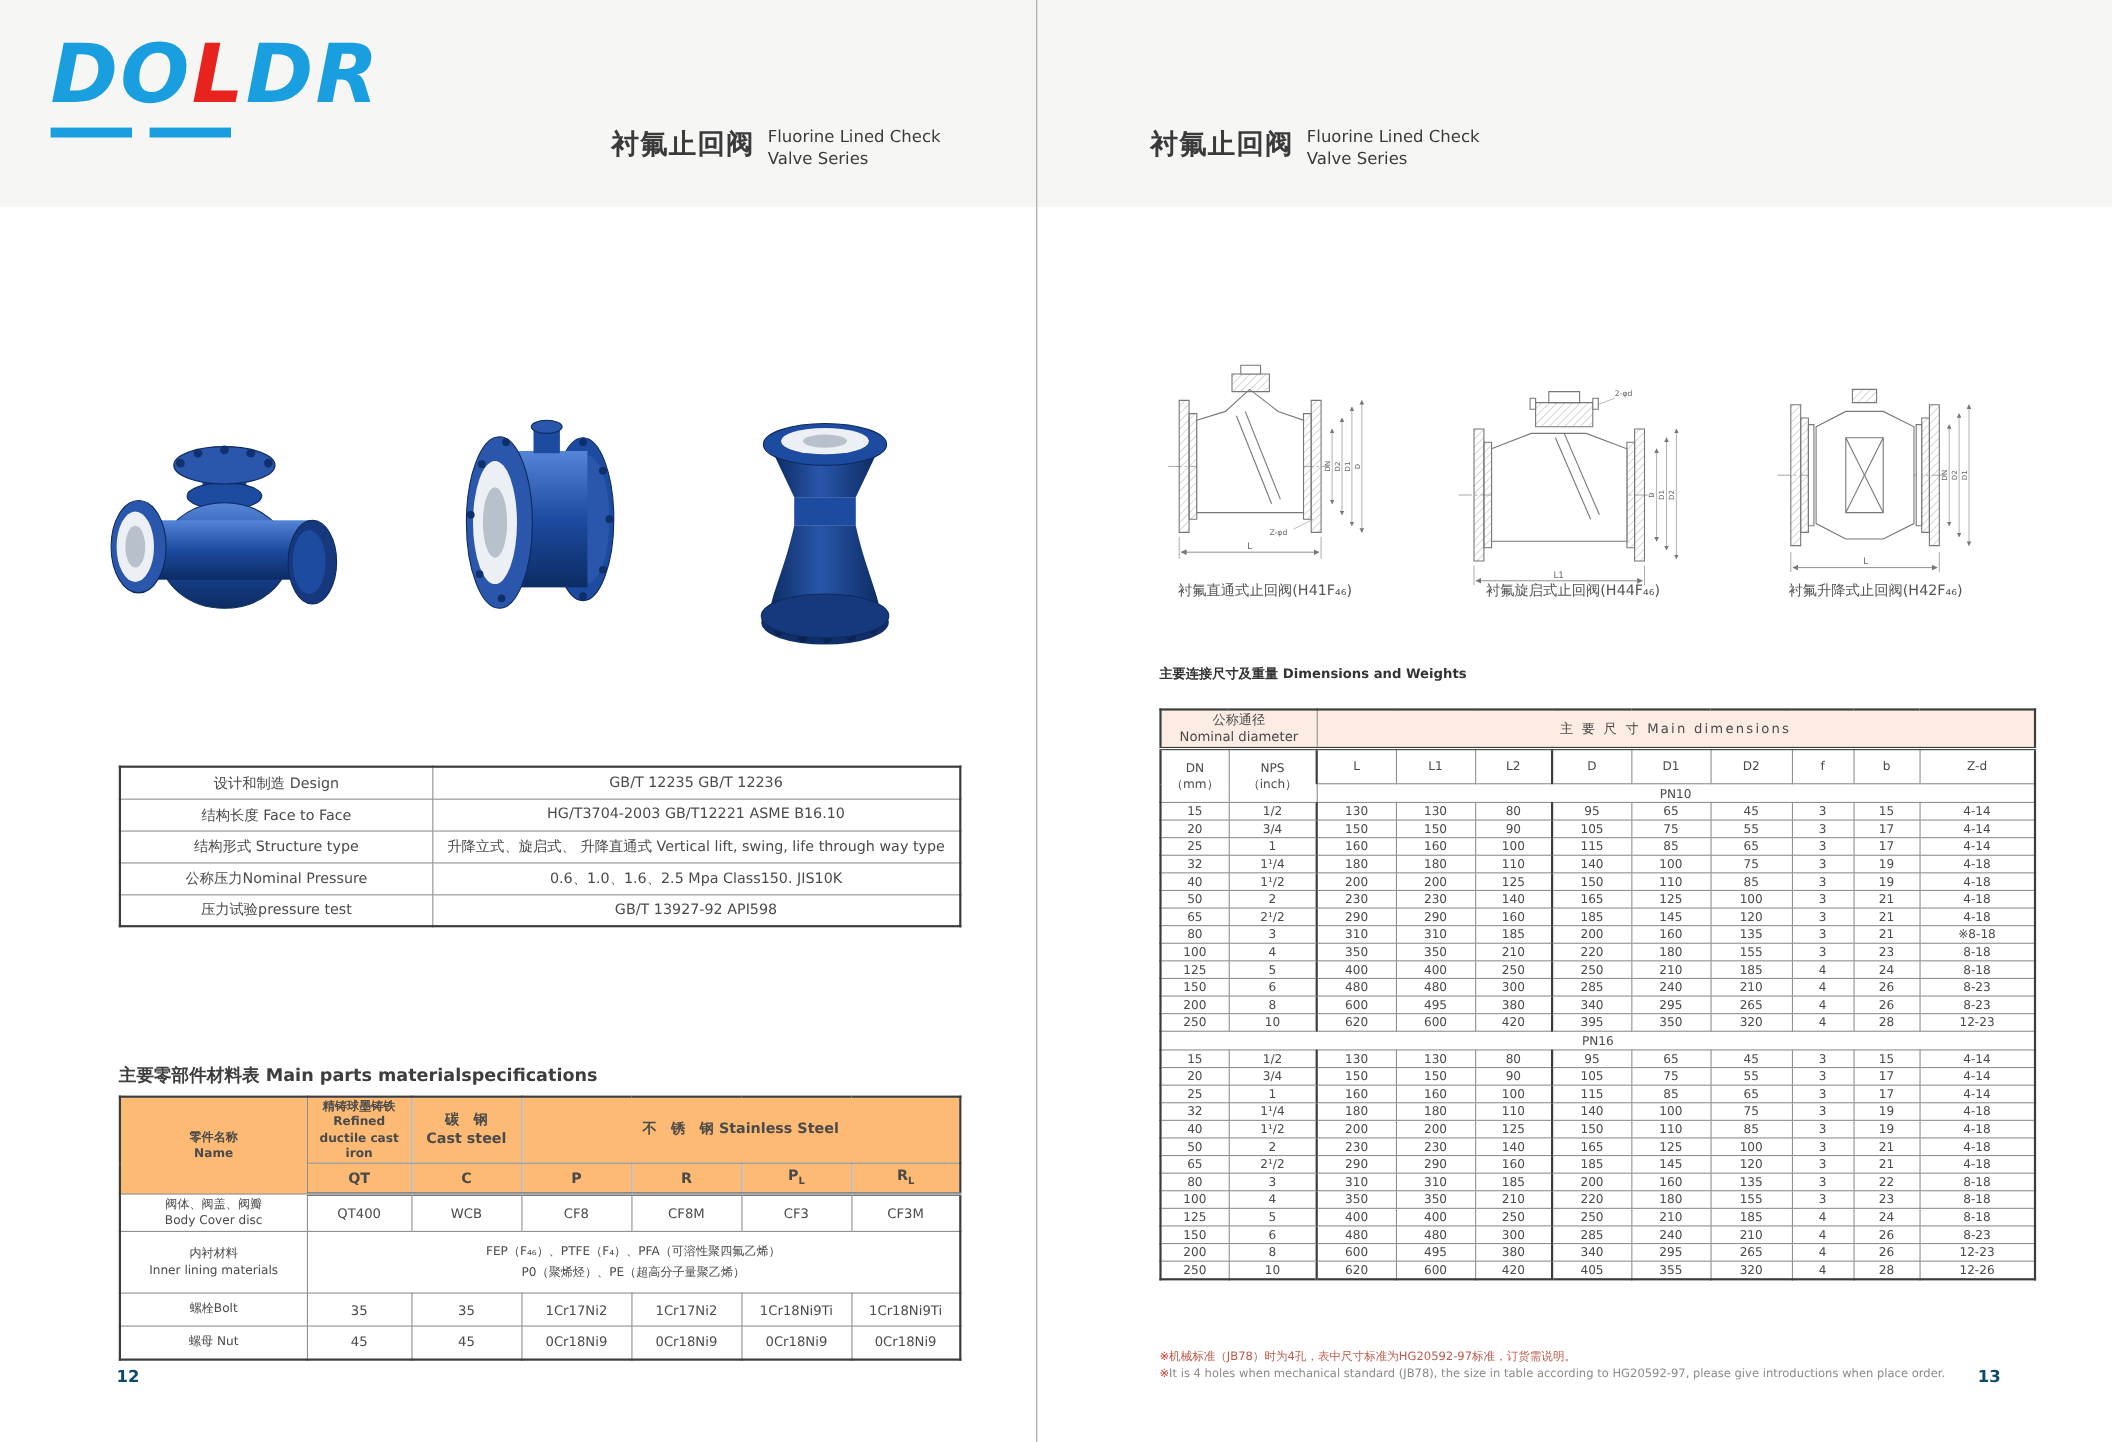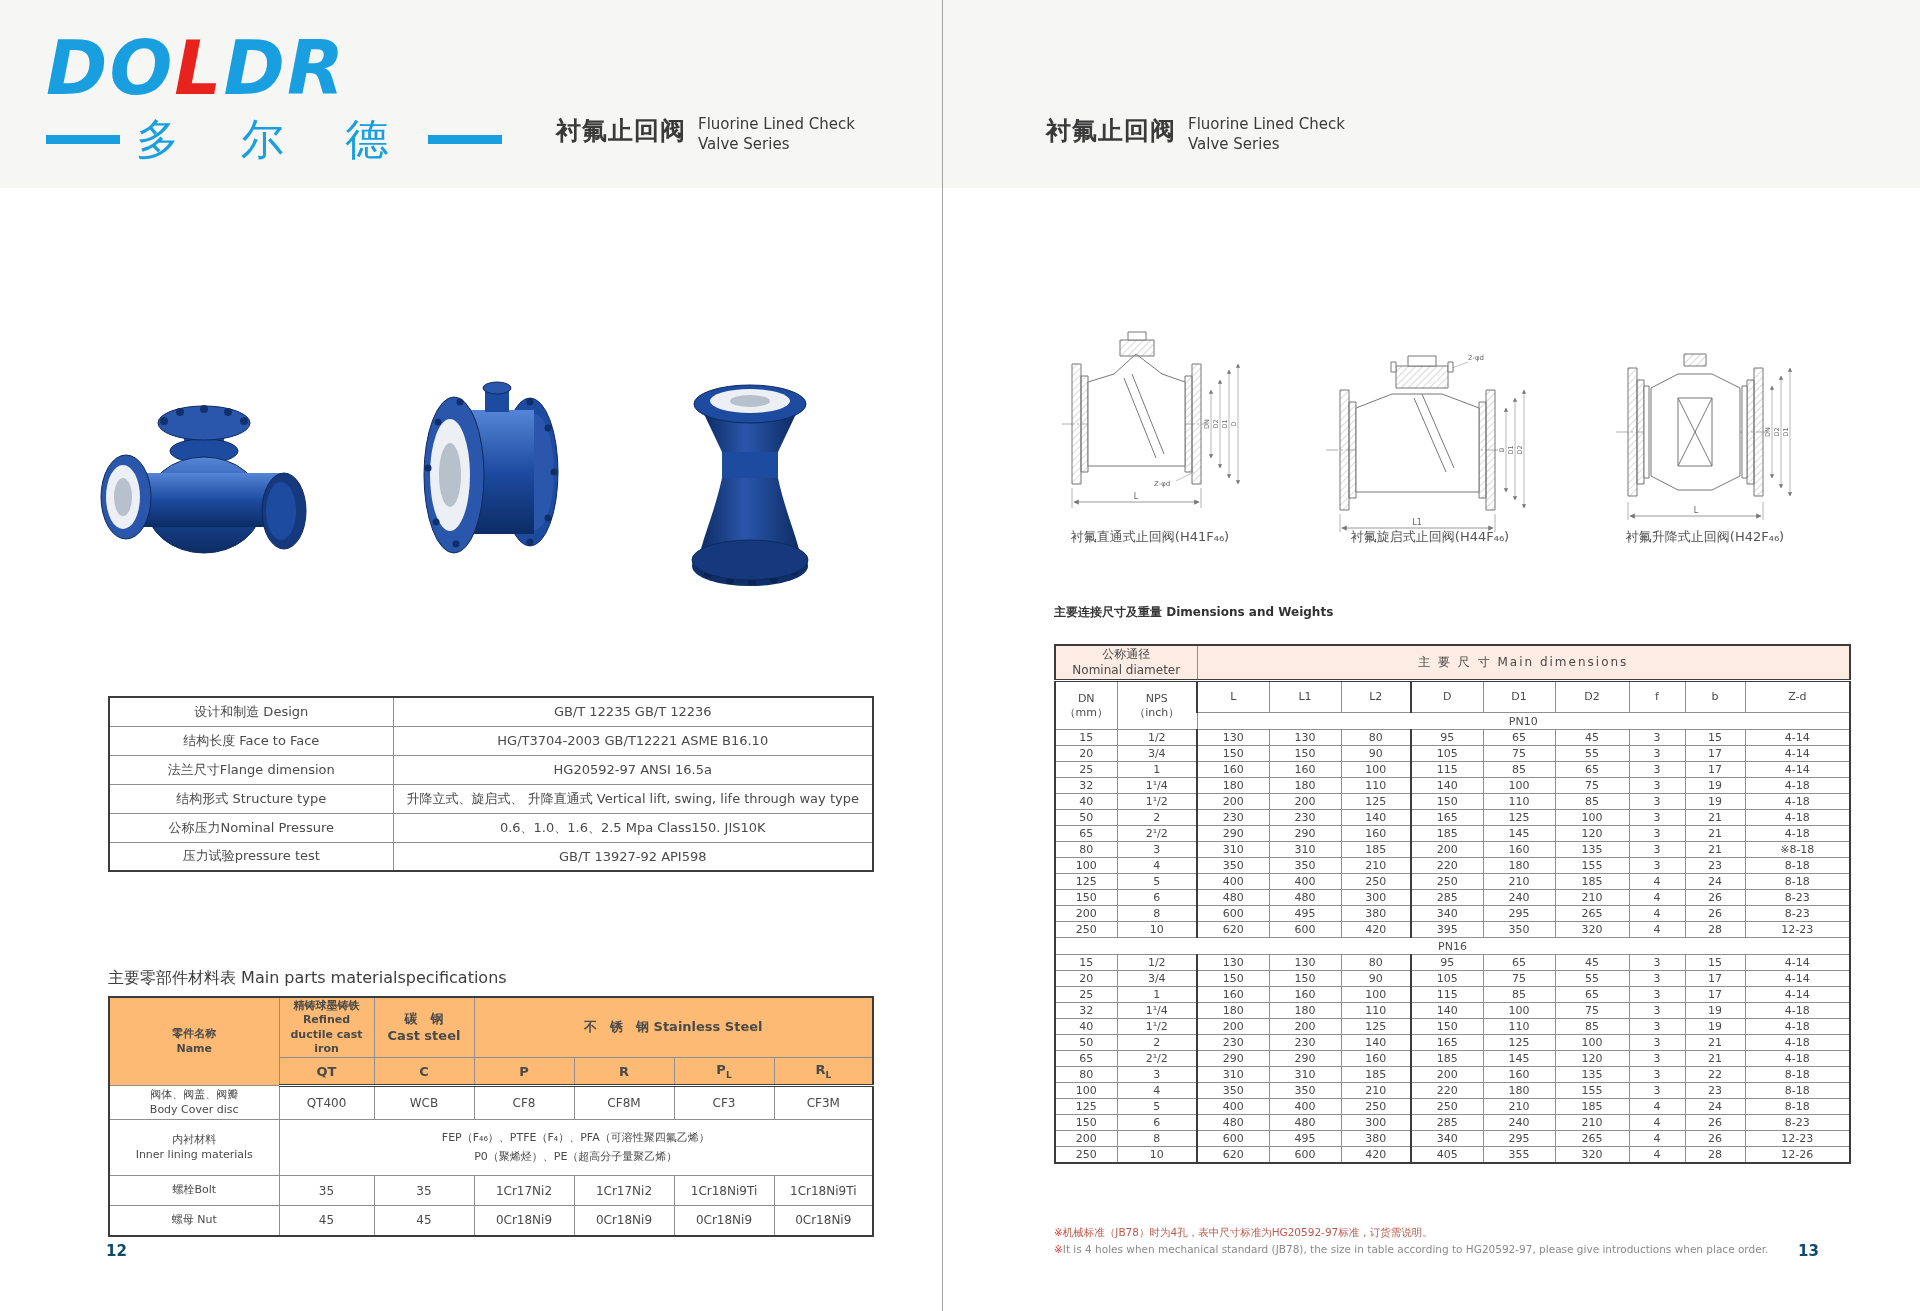--- a/index.html
+++ b/index.html
@@ -29,21 +29,21 @@
   table{border-collapse:collapse;table-layout:fixed}
   th,td{overflow:hidden}
 
   
   .ttable{position:absolute;left:108px;top:696px;width:764px;border:2px solid #3c3c3c}
   .ttable th,.ttable td{border:1px solid #8f8f8f;text-align:center;color:#4a4a4a;font-weight:normal}
   .ttable th.title{background:#fcece3;font-size:15px;height:30px;border-bottom:3px double #3c3c3c}
   .ttable td{font-size:13px;height:29px}
 
   
-  .mtitle{position:absolute;left:108px;top:968px;font-size:16px;font-weight:normal;color:#3d3d3d}
+  .mtitle{position:absolute;left:108px;top:968px;font-size:16px;font-weight:bold;color:#3d3d3d}
   .matable{position:absolute;left:108px;top:996px;width:764px;border:2px solid #3c3c3c}
   .matable th{background:#fdba74;font-weight:bold;border:1px solid #8f8f8f;color:#4a4a4a}
   .matable tr.h1 th{font-size:11px;height:50px;white-space:pre-line;line-height:1.3}
   .matable tr.h1 th.bigger{font-size:13px}
   .matable th.nameh{font-size:12.5px}
   .matable tr.h2 th{font-size:13px;height:28px;border-bottom:3px double #3c3c3c}
   .matable td{border:1px solid #8f8f8f;font-size:12px;text-align:center;color:#4a4a4a}
   .matable td.name{font-size:11px;white-space:pre-line;line-height:1.35}
   .matable tr.rbody td{height:34px}
   .matable tr.rlin td{height:56px}
@@ -85,21 +85,20 @@
 <body>
 
 <div class="page">
   <div class="topband"></div>
   <div class="divider"></div>
 
   <div class="logo">
     <div class="logo-word"><span>DO</span><span class="accent">L</span><span>DR</span></div>
     <div class="logo-cnrow">
       <div class="logo-bar"></div>
-      <div class="logo-cn">多 尔 德</div>
       <div class="logo-bar" style="margin-left:16px"></div>
     </div>
   </div>
 
   <div class="pgheader" id="hdrL">
     <div class="cn">衬氟止回阀</div>
     <div class="en">Fluorine Lined Check
 Valve Series</div>
   </div>
   <div class="pgheader" id="hdrR">
@@ -190,24 +189,20 @@
         <col style="width:480px">
       </colgroup>
     <tbody>
     <tr>
           <td>设计和制造 Design</td>
           <td>GB/T 12235 GB/T 12236</td>
         </tr>
     <tr>
           <td>结构长度 Face to Face</td>
           <td>HG/T3704-2003 GB/T12221 ASME B16.10</td>
-        </tr>
-    <tr>
-          <td>法兰尺寸Flange dimension</td>
-          <td>HG20592-97  ANSI 16.5a</td>
         </tr>
     <tr>
           <td>结构形式 Structure type</td>
           <td>升降立式、旋启式、 升降直通式 Vertical lift, swing, life through way type</td>
         </tr>
     <tr>
           <td>公称压力Nominal Pressure</td>
           <td>0.6、1.0、1.6、2.5 Mpa Class150. JIS10K</td>
         </tr>
     <tr>

